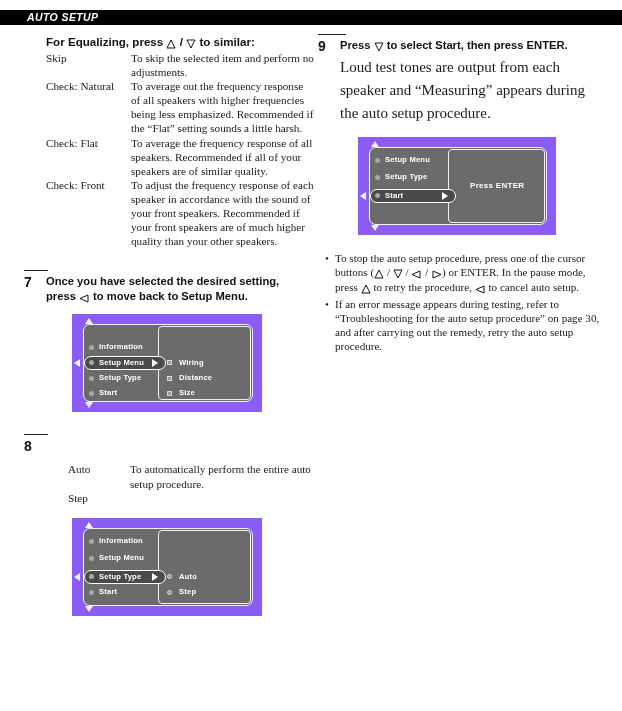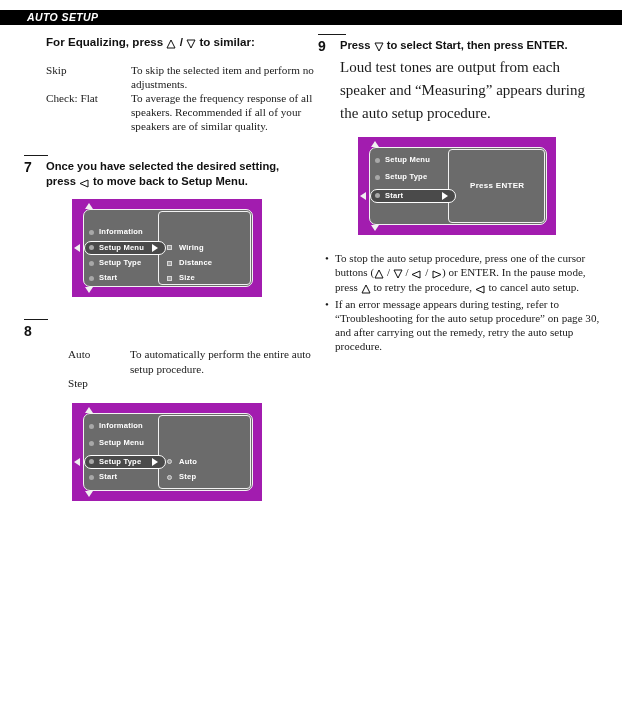--- a/index.html
+++ b/index.html
@@ -89,21 +89,21 @@
     font-weight: bold;
     font-size: 11.6px;
     line-height: 15px;
     color: #111;
     margin-left: 22px;
   }
 
   
   .deflist {
     margin-left: 22px;
-    margin-top: 13px;
+    margin-top: 1px;
   }
   .defrow {
     display: flex;
     align-items: flex-start;
     font-size: 11.2px;
     line-height: 14.1px;
   }
   .defterm {
     flex: 0 0 85px;
     width: 85px;
@@ -119,21 +119,21 @@
   .glyph {
     display: inline-block;
     vertical-align: -1px;
     position: relative;
   }
   svg.gl { vertical-align: -2px; }
 
   
   .osd {
     position: relative;
-    background: #a21caf;
+    background: #8b5cf6;
     margin-top: 10px;
     text-align: right;
   }
   .osd-inner {
     position: absolute;
     border: 1.6px solid #f2f2f2;
     border-radius: 7px;
     background: #6b6b6b;
   }
   .osd-rightpanel {
@@ -250,22 +250,30 @@
         </svg></span>
     <span>to similar:</span>
   </div>
 
   <div class="deflist">
     <div class="defrow">
       <div class="defterm">Skip</div>
       <div class="defdesc">To skip the selected item and perform no adjustments.</div>
     </div>
     <div class="defrow">
+      <div class="defterm">Check: Natural</div>
+      <div class="defdesc">To average out the frequency response of all speakers with higher frequencies being less emphasized. Recommended if the “Flat” setting sounds a little harsh.</div>
+    </div>
+    <div class="defrow">
       <div class="defterm">Check: Flat</div>
       <div class="defdesc">To average the frequency response of all speakers. Recommended if all of your speakers are of similar quality.</div>
+    </div>
+    <div class="defrow">
+      <div class="defterm">Check: Front</div>
+      <div class="defdesc">To adjust the frequency response of each speaker in accordance with the sound of your front speakers. Recommended if your front speakers are of much higher quality than your other speakers.</div>
     </div>
   </div>
 
   <div style="margin-top:22px;">
     <div class="rule"></div>
     <div class="step">
       <div class="step-num">7</div>
       <div class="step-head">
         <span>Once you have selected the desired setting,</span><br>
         <span>press</span>

